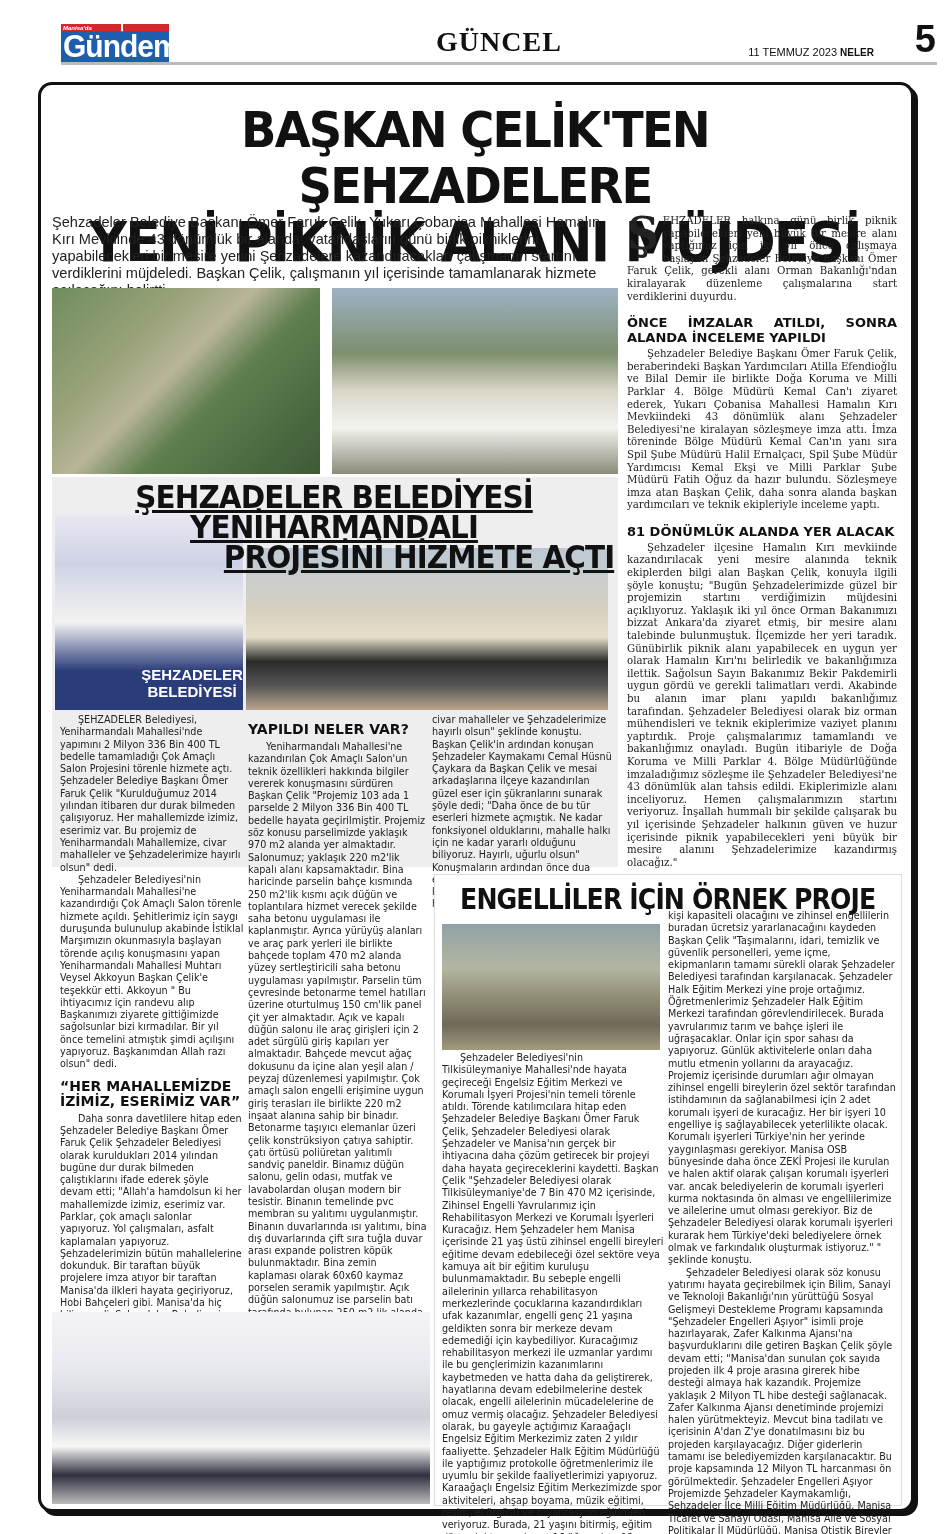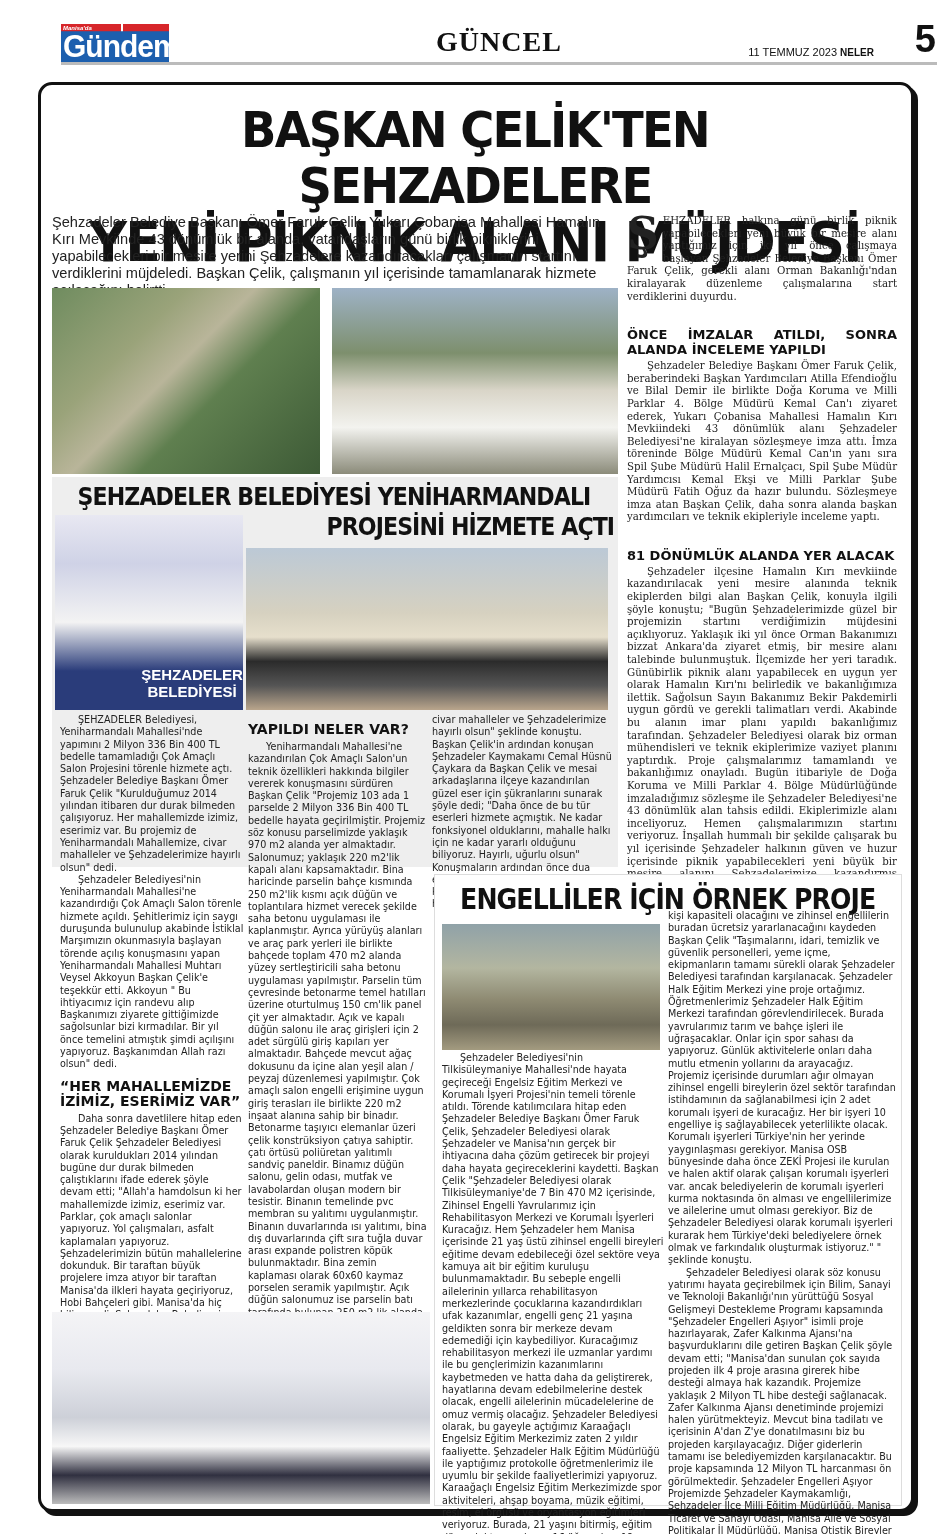--- a/index.html
+++ b/index.html
@@ -25,24 +25,24 @@
 .lead { position: absolute; left: 52px; top: 214px; width: 566px; font-size: 14.6px; line-height: 17px; color: #222; }
 
 .photo { position: absolute; background: #8a8; overflow: hidden; }
 .photo.aerial { left: 52px; top: 288px; width: 268px; height: 186px; background: linear-gradient(135deg,#6f8c5f 0%,#9aa37a 30%,#b9b59a 45%,#5f7f4f 60%,#3d5a36 100%); }
 .photo.meeting { left: 332px; top: 288px; width: 286px; height: 186px; background: linear-gradient(180deg,#9eb2c6 0%,#7d8f6d 35%,#d9d5c8 55%,#f3f3ef 75%,#8b8b7a 100%); }
 
 .right-col { position: absolute; left: 627px; top: 215px; width: 270px; font-family: "DejaVu Serif", serif; font-size: 10.2px; line-height: 12.6px; color: #222; text-align: justify; }
 .right-col p { text-indent: 20px; }
 .right-col p.drop { text-indent: 0; }
 .dropcap { float: left; font-size: 44px; line-height: 38px; font-weight: bold; margin-right: 4px; font-family: "DejaVu Serif", serif; }
-.right-col h3 { font-family: "DejaVu Sans", sans-serif; font-size: 13px; font-weight: bold; line-height: 15px; margin: 24px 0 3px; color: #111; text-indent: 0; }
+.right-col h3 { font-family: "DejaVu Sans", sans-serif; font-size: 13px; font-weight: bold; line-height: 15px; margin: 12px 0 3px; color: #111; text-indent: 0; }
 
 .box2 { position: absolute; left: 52px; top: 477px; width: 566px; height: 390px; background: #eeeeee; }
-.box2-head { position: absolute; left: 52px; top: 482px; width: 564px; font-family: "DejaVu Sans", sans-serif; font-weight: bold; font-size: 24px; line-height: 30px; color: #111; letter-spacing: -1px; }
+.box2-head { position: absolute; left: 52px; top: 482px; width: 564px; font-family: "DejaVu Sans", sans-serif; font-weight: bold; font-size: 32px; line-height: 30px; color: #111; letter-spacing: -1px; text-decoration: underline; }
 .box2-head .a { display: block; text-align: center; transform: scaleX(0.92); }
 .box2-head .b { display: block; text-align: right; padding-right: 2px; transform: scaleX(0.92); transform-origin: right; }
 .photo.speaker { left: 55px; top: 515px; width: 188px; height: 195px; background: linear-gradient(180deg,#e8e8f2 0%,#cfd2e6 25%,#f3f3f3 55%,#2a3c7a 80%,#2a3c7a 100%); }
 .speaker-banner { position: absolute; left: 0; bottom: 10px; width: 100%; text-align: center; color: #fff; font-weight: bold; font-size: 15px; line-height: 17px; margin-left: 43px; }
 .photo.ribbon { left: 246px; top: 548px; width: 362px; height: 162px; background: linear-gradient(180deg,#bcc9d6 0%,#d6d1c0 40%,#e6dfcc 55%,#2b2b2b 70%,#555 85%,#b9a58c 100%); }
 
 .col { position: absolute; font-family: "DejaVu Sans", sans-serif; font-size: 9.6px; line-height: 12.3px; color: #222; }
 .col p { text-indent: 18px; }
 .col p.noi { text-indent: 0; }
 .col h3 { font-size: 14px; font-weight: bold; line-height: 15px; margin: 8px 0 4px; color: #111; }

